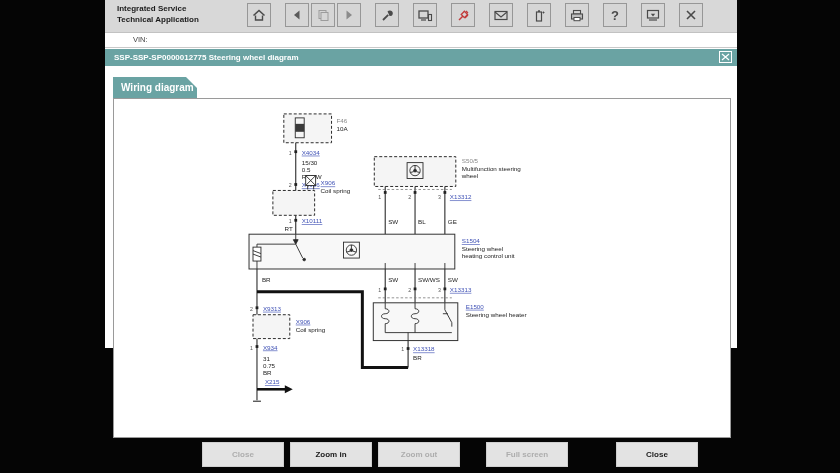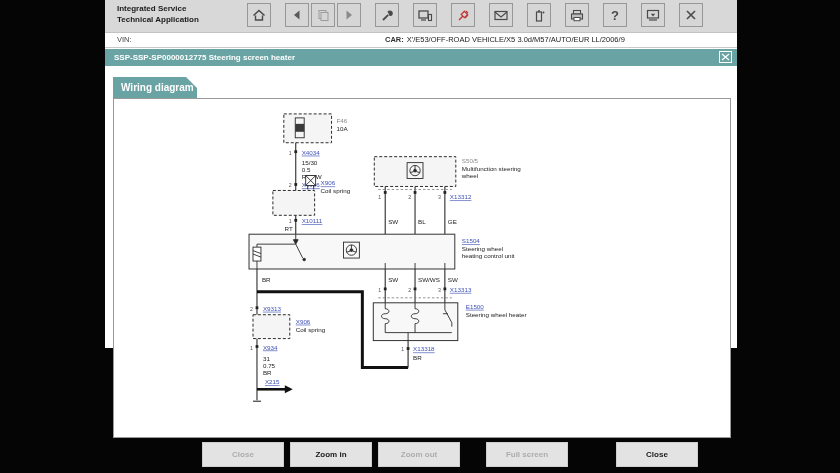--- a/index.html
+++ b/index.html
@@ -9,21 +9,21 @@
   .topbar{height:32px;background:#d8d8d8;border-bottom:1px solid #c2c2c2;position:relative;}
   .apptitle{position:absolute;left:12px;top:4px;font-size:8px;font-weight:bold;color:#1b1b1b;line-height:1.35;}
   .iconrow{position:absolute;left:142px;top:3px;display:flex;align-items:flex-start;}
   .tbtn{width:24px;height:24px;background:#d6d6d6;border:1px solid #979797;box-sizing:border-box;
     display:flex;align-items:center;justify-content:center;margin-right:14px;}
   .tbtn.grp{margin-right:2px;}
   .tbtn.lastgrp{margin-right:14px;}
   .tbtn svg{display:block;}
   
   .vinrow{height:14px;background:#fff;border-bottom:1px solid #c9c9c9;position:relative;font-size:7.5px;color:#444;}
-  .vinlabel{position:absolute;left:12px;top:2px;}
+  .vinlabel{position:absolute;left:28px;top:2px;}
   .carwrap{position:absolute;left:280px;top:2px;color:#222;}
   .carwrap b{font-weight:bold;color:#333;margin-right:3px;}
   
   .tealbar{margin-top:1px;height:17px;background:#6aa3a3;color:#ffffff;font-size:8px;font-weight:bold;
     line-height:17px;padding-left:9px;position:relative;}
   .tealclose{position:absolute;right:5px;top:2px;width:13px;height:12px;border:1px solid #fff;
     box-sizing:border-box;display:flex;align-items:center;justify-content:center;cursor:pointer;}
   
   .tab{margin-left:8px;margin-top:11px;width:84px;height:21px;background:#6aa3a3;color:#fff;
     font-size:10px;font-weight:bold;line-height:21px;padding-left:8px;box-sizing:border-box;
@@ -161,25 +161,24 @@
             <svg width="14" height="14" viewBox="0 0 14 14">
               <path d="M3,3 L11,11 M11,3 L3,11" stroke="#4a4a4a" stroke-width="1.6"></path>
             </svg>
           </span>
       </div>
     </div>
   </div>
 
   <div class="vinrow">
     <span class="vinlabel">VIN:</span>
-    <span class="carwrap"><b>CAR:</b><span>X'/E53/OFF-ROAD VEHICLE/X5 3.0d/M57/AUTO/EUR LL/2006/9</span></span>
   </div>
 
   <div class="tealbar">
-    <span>SSP-SSP-SP0000012775 Steering screen heater</span>
+    <span>SSP-SSP-SP0000012775 Steering wheel diagram</span>
     <span class="tealclose">
         <svg width="9" height="8" viewBox="0 0 9 8">
           <path d="M1,1 L8,7 M8,1 L1,7" stroke="#ffffff" stroke-width="1.2"></path>
         </svg>
       </span>
   </div>
 
   <div class="tab">
     <span>Wiring diagram</span>
   </div>

